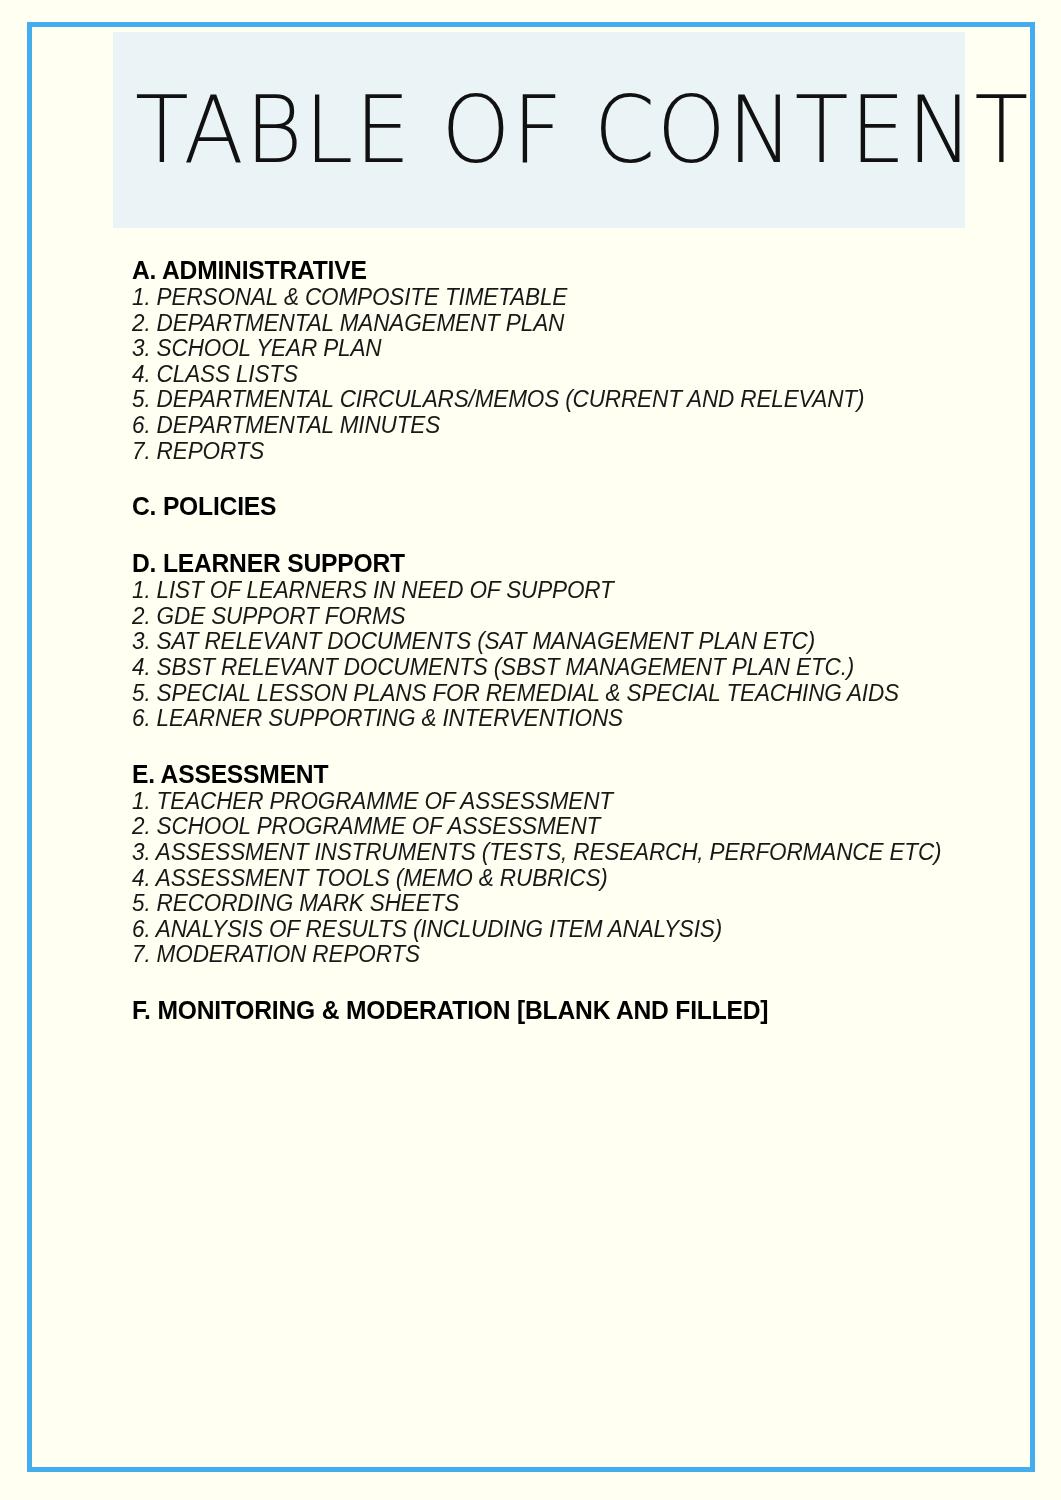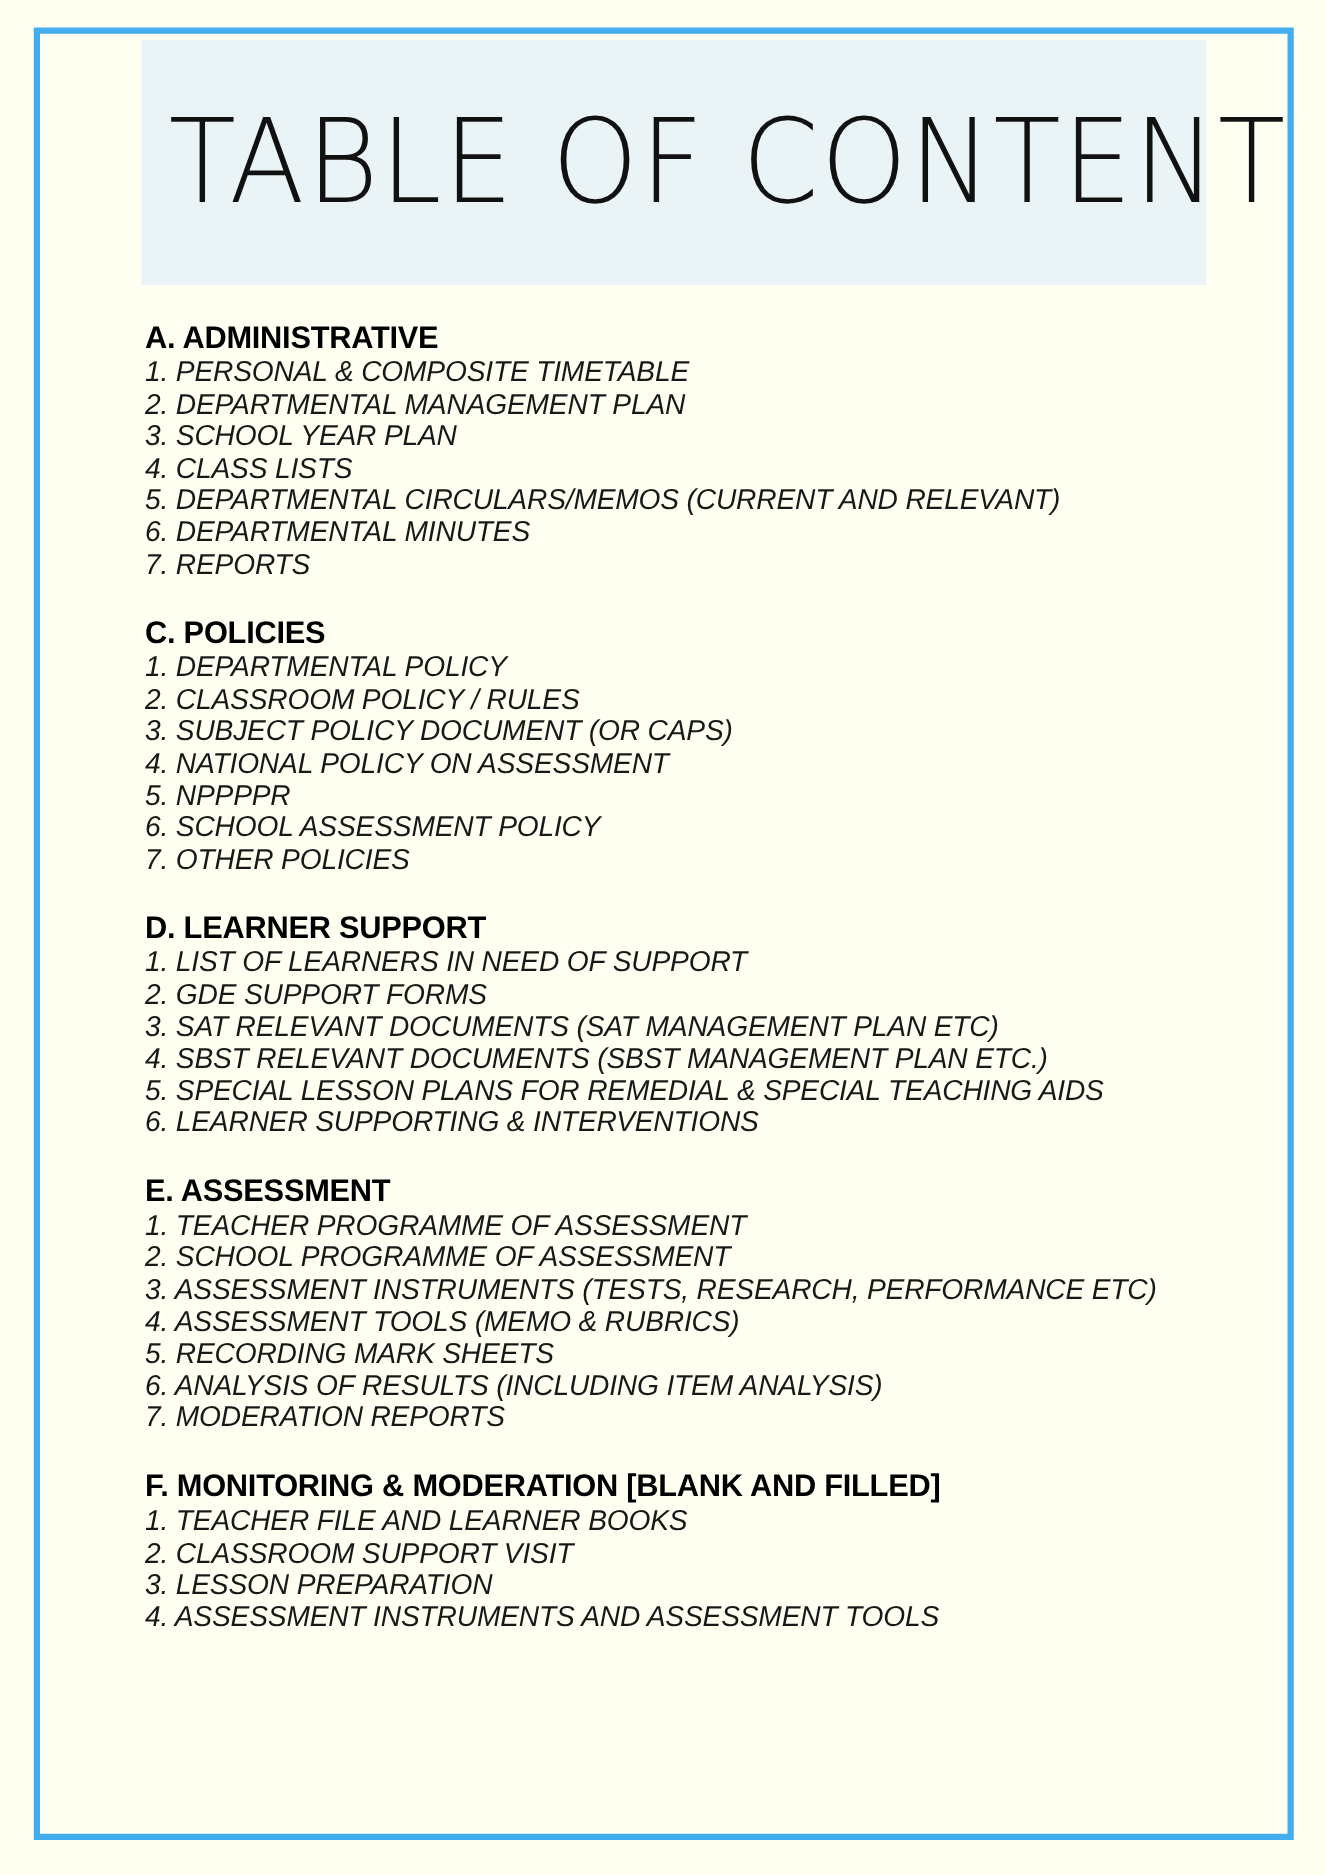--- a/index.html
+++ b/index.html
@@ -58,21 +58,21 @@
     color: #111111;
     margin-left: 22px;
     white-space: nowrap;
     transform: scaleY(1.06);
     transform-origin: left center;
   }
 
   
   .content {
     position: absolute;
-    left: 116px;
+    left: 132px;
     top: 256px;
     width: 870px;
   }
 
   .section {
     margin-bottom: 28px;
   }
   .section:last-child {
     margin-bottom: 12px;
   }
@@ -127,29 +127,20 @@
           <li>2. DEPARTMENTAL MANAGEMENT PLAN</li>
           <li>3. SCHOOL YEAR PLAN</li>
           <li>4. CLASS LISTS</li>
           <li>5. DEPARTMENTAL CIRCULARS/MEMOS (CURRENT AND RELEVANT)</li>
           <li>6. DEPARTMENTAL MINUTES</li>
           <li>7. REPORTS</li>
         </ul>
       </div>
       <div class="section">
         <div class="section-heading">C. POLICIES</div>
-        <ul class="section-list">
-          <li>1. DEPARTMENTAL POLICY</li>
-          <li>2. CLASSROOM POLICY / RULES</li>
-          <li>3. SUBJECT POLICY DOCUMENT (OR CAPS)</li>
-          <li>4. NATIONAL POLICY ON ASSESSMENT</li>
-          <li>5. NPPPPR</li>
-          <li>6. SCHOOL ASSESSMENT POLICY</li>
-          <li>7. OTHER POLICIES</li>
-        </ul>
       </div>
       <div class="section">
         <div class="section-heading">D. LEARNER SUPPORT</div>
         <ul class="section-list">
           <li>1. LIST OF LEARNERS IN NEED OF SUPPORT</li>
           <li>2. GDE SUPPORT FORMS</li>
           <li>3. SAT RELEVANT DOCUMENTS (SAT MANAGEMENT PLAN ETC)</li>
           <li>4. SBST RELEVANT DOCUMENTS (SBST MANAGEMENT PLAN ETC.)</li>
           <li>5. SPECIAL LESSON PLANS FOR REMEDIAL &amp; SPECIAL TEACHING AIDS</li>
           <li>6. LEARNER SUPPORTING &amp; INTERVENTIONS</li>
@@ -162,22 +153,16 @@
           <li>2. SCHOOL PROGRAMME OF ASSESSMENT</li>
           <li>3. ASSESSMENT INSTRUMENTS (TESTS, RESEARCH, PERFORMANCE ETC)</li>
           <li>4. ASSESSMENT TOOLS (MEMO &amp; RUBRICS)</li>
           <li>5. RECORDING MARK SHEETS</li>
           <li>6. ANALYSIS OF RESULTS (INCLUDING ITEM ANALYSIS)</li>
           <li>7. MODERATION REPORTS</li>
         </ul>
       </div>
       <div class="section">
         <div class="section-heading">F. MONITORING &amp; MODERATION [BLANK AND FILLED]</div>
-        <ul class="section-list">
-          <li>1. TEACHER FILE AND LEARNER BOOKS</li>
-          <li>2. CLASSROOM SUPPORT VISIT</li>
-          <li>3. LESSON PREPARATION</li>
-          <li>4. ASSESSMENT INSTRUMENTS AND ASSESSMENT TOOLS</li>
-        </ul>
       </div>
     </div>
 
 </div>
 
 </body></html>

